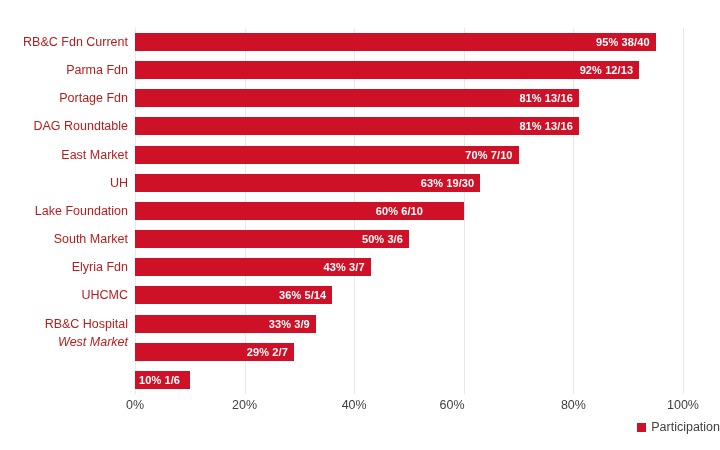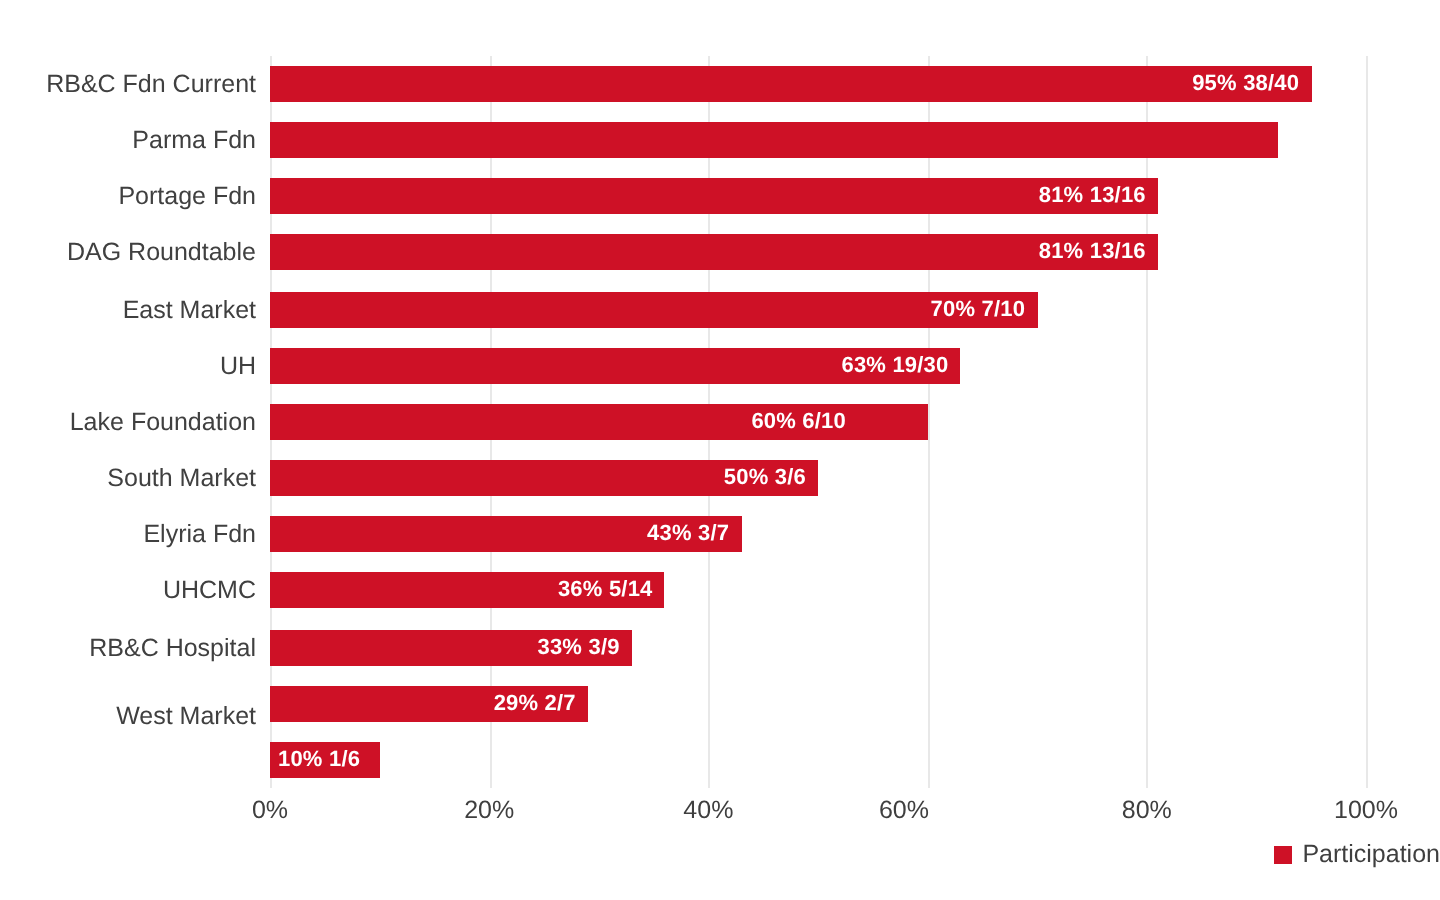--- a/index.html
+++ b/index.html
@@ -80,21 +80,21 @@
     height: 366px;
   }
   .cat-label {
     position: absolute;
     right: 0;
     width: 128px;
     height: 28.15px;
     line-height: 28.15px;
     text-align: right;
     font-size: 12.5px;
-    color: #404040;
+    color: #b91c1c;
     white-space: nowrap;
   }
 
   
   #x-ticks {
     position: absolute;
     left: 135px;
     top: 398px;
     width: 548px;
     height: 20px;
@@ -150,20 +150,21 @@
         <div class="gridline" style="left: 438.4px;"></div>
         <div class="gridline" style="left: 548px;"></div>
       </div>
     <div id="rows">
         <div class="row" style="top: 0px; height: 28.1538px;">
           <div class="bar" style="width: 520.6px; background: rgb(206, 17, 38);"></div>
           <div class="bar-label" style="left: 0px; width: 520.6px; padding-right: 6px; box-sizing: border-box;">95%  38/40</div>
         </div>
         <div class="row" style="top: 28.1538px; height: 28.1538px;">
           <div class="bar" style="width: 504.16px; background: rgb(206, 17, 38);"></div>
+          <div class="bar-label" style="left: 0px; width: 504.16px; padding-right: 6px; box-sizing: border-box;">92% 12/13</div>
         </div>
         <div class="row" style="top: 56.3077px; height: 28.1538px;">
           <div class="bar" style="width: 443.88px; background: rgb(206, 17, 38);"></div>
           <div class="bar-label" style="left: 0px; width: 443.88px; padding-right: 6px; box-sizing: border-box;">81% 13/16</div>
         </div>
         <div class="row" style="top: 84.4615px; height: 28.1538px;">
           <div class="bar" style="width: 443.88px; background: rgb(206, 17, 38);"></div>
           <div class="bar-label" style="left: 0px; width: 443.88px; padding-right: 6px; box-sizing: border-box;">81% 13/16</div>
         </div>
         <div class="row" style="top: 112.615px; height: 28.1538px;">
@@ -210,21 +211,21 @@
       <div class="cat-label" style="top: 28.1538px; height: 28.1538px; line-height: 28.1538px;">Parma Fdn</div>
       <div class="cat-label" style="top: 56.3077px; height: 28.1538px; line-height: 28.1538px;">Portage Fdn</div>
       <div class="cat-label" style="top: 84.4615px; height: 28.1538px; line-height: 28.1538px;">DAG Roundtable</div>
       <div class="cat-label" style="top: 112.615px; height: 28.1538px; line-height: 28.1538px;">East Market</div>
       <div class="cat-label" style="top: 140.769px; height: 28.1538px; line-height: 28.1538px;">UH</div>
       <div class="cat-label" style="top: 168.923px; height: 28.1538px; line-height: 28.1538px;">Lake Foundation</div>
       <div class="cat-label" style="top: 197.077px; height: 28.1538px; line-height: 28.1538px;">South Market</div>
       <div class="cat-label" style="top: 225.231px; height: 28.1538px; line-height: 28.1538px;">Elyria Fdn</div>
       <div class="cat-label" style="top: 253.385px; height: 28.1538px; line-height: 28.1538px;">UHCMC</div>
       <div class="cat-label" style="top: 281.538px; height: 28.1538px; line-height: 28.1538px;">RB&amp;C Hospital</div>
-      <div class="cat-label" style="top: 316px; height: 28.1538px; line-height: 28.1538px;">West Market</div>
+      <div class="cat-label" style="top: 300px; height: 28.1538px; line-height: 28.1538px; font-style: italic;">West Market</div>
     </div>
 
   <div id="x-ticks">
       <div class="x-tick" style="left: 0px;">0%</div>
       <div class="x-tick" style="left: 109.6px;">20%</div>
       <div class="x-tick" style="left: 219.2px; text-align: right;">40%</div>
       <div class="x-tick" style="left: 317px;">60%</div>
       <div class="x-tick" style="left: 438.4px;">80%</div>
       <div class="x-tick" style="left: 548px;">100%</div>
     </div>

